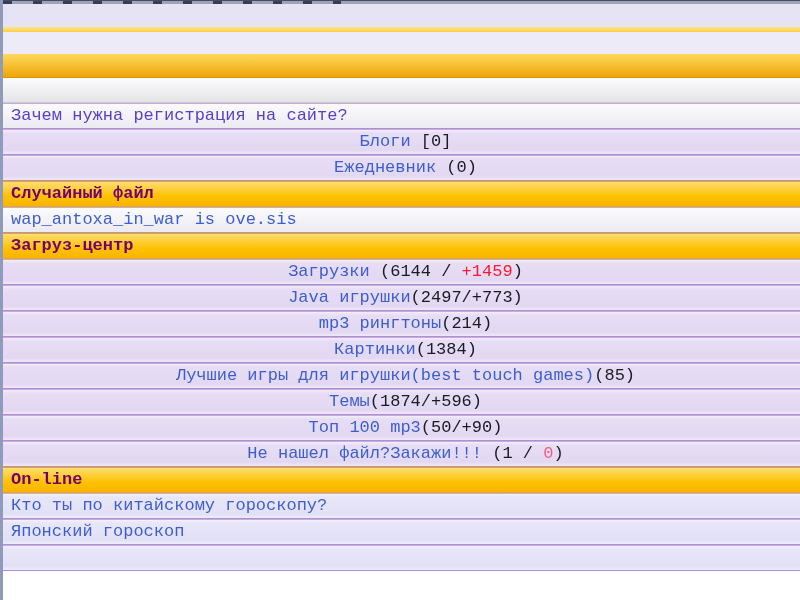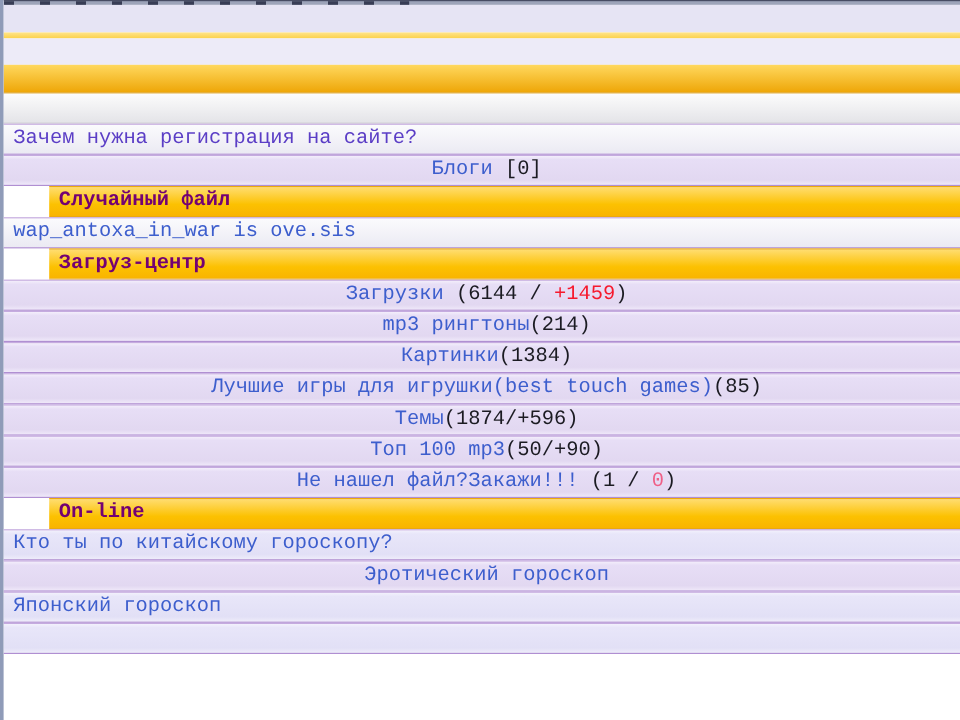--- a/index.html
+++ b/index.html
@@ -62,21 +62,21 @@
   .lrow.white{background:linear-gradient(#fbfbfd,#ebeaf3);}
   .hrow{
     box-sizing:content-box;
     height:24px;line-height:23px;
     padding-left:8px;
     border-top:1px solid #eba90e;
     border-bottom:1px solid #eba90e;
     background:linear-gradient(#ffdd70,#fcc101 60%,#f9b400);
     color:var(--header-text);
     font-weight:bold;
-    white-space:pre;overflow:hidden;margin-left:38px;
+    white-space:pre;overflow:hidden;
   }
   .part-link{color:var(--link-blue);cursor:pointer;}
   .part-link-purple{color:var(--link-purple);cursor:pointer;}
   .part-plain{color:#1b1b22;}
   .part-red{color:var(--count-red);}
   .part-pink{color:var(--count-pink);}
 </style>
 </head>
 <body>
 
@@ -97,29 +97,30 @@
     
   </div>
 
   <div class="row nav">
     
   </div>
 
   <div>
       <div class="lrow white"><span class="part-link-purple">Зачем нужна регистрация на сайте?</span></div>
       <div class="lrow lav"><span class="part-link">Блоги</span><span class="part-plain"> [0]</span></div>
+      <div class="lrow lav"><span class="part-link">Ежедневник</span><span class="part-plain"> (0)</span></div>
       <div class="hrow"><span>Случайный файл</span></div>
       <div class="lrow white"><span class="part-link">wap_antoxa_in_war is ove.sis</span></div>
       <div class="hrow"><span>Загруз-центр</span></div>
       <div class="lrow lav"><span class="part-link">Загрузки</span><span class="part-plain"> (6144 / </span><span class="part-red">+1459</span><span class="part-plain">)</span></div>
+      <div class="lrow lav"><span class="part-link">Java игрушки</span><span class="part-plain">(2497/+773)</span></div>
       <div class="lrow lav"><span class="part-link">mp3 рингтоны</span><span class="part-plain">(214)</span></div>
       <div class="lrow lav"><span class="part-link">Картинки</span><span class="part-plain">(1384)</span></div>
       <div class="lrow lav"><span class="part-link">Лучшие игры для игрушки(best touch games)</span><span class="part-plain">(85)</span></div>
       <div class="lrow lav"><span class="part-link">Темы</span><span class="part-plain">(1874/+596)</span></div>
       <div class="lrow lav"><span class="part-link">Топ 100 mp3</span><span class="part-plain">(50/+90)</span></div>
       <div class="lrow lav"><span class="part-link">Не нашел файл?Закажи!!!</span><span class="part-plain"> (1 / </span><span class="part-pink">0</span><span class="part-plain">)</span></div>
       <div class="hrow"><span>On-line</span></div>
       <div class="lrow lav2"><span class="part-link">Кто ты по китайскому гороскопу?</span></div>
-      <div class="lrow lav"><span class="part-link">Эротический гороскоп</span></div>
       <div class="lrow lav2"><span class="part-link">Японский гороскоп</span></div>
       <div class="lrow lav2"></div>
     </div>
 </div>
 
 </body></html>

